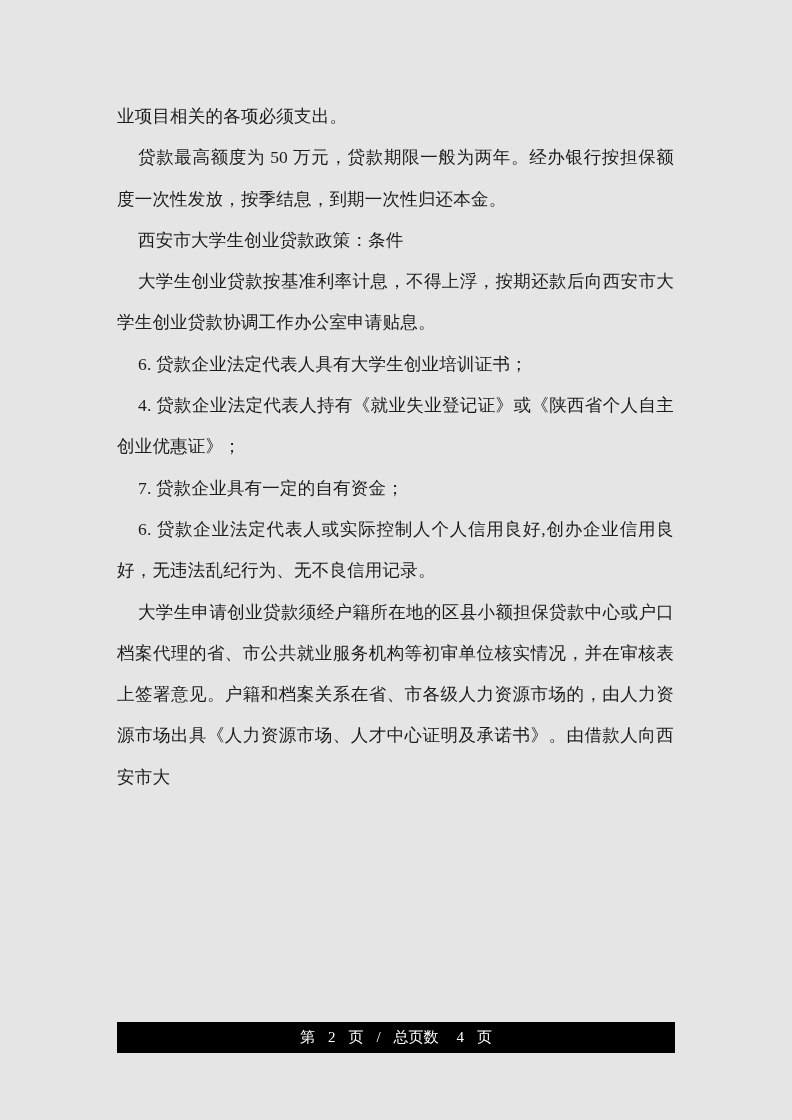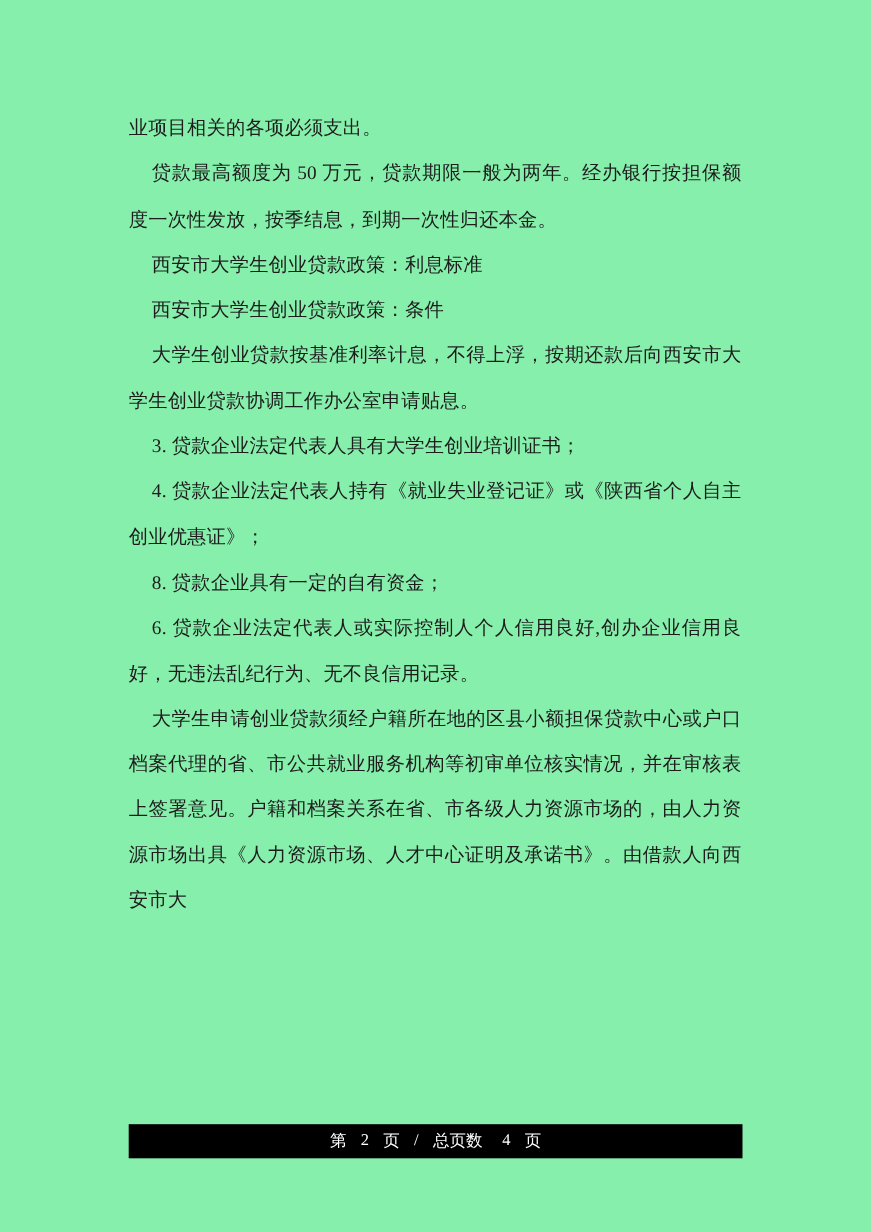--- a/index.html
+++ b/index.html
@@ -12,21 +12,21 @@
     height: 1120px;
     position: relative;
     font-family: "Liberation Serif", "DejaVu Serif", serif;
   }
   .page {
     position: absolute;
     left: 0;
     top: 0;
     width: 792px;
     height: 1120px;
-    background: #86efac;
+    background: #e5e5e5;
     overflow: hidden;
   }
   .doc-content {
     position: absolute;
     left: 117px;
     top: 96px;
     width: 557px;
     font-size: 17.5px;
     line-height: 41.3px;
     color: #1c1c1c;
@@ -61,26 +61,25 @@
   }
 </style>
 </head>
 <body>
 
 <div class="page">
 
   <div class="doc-content">
     <p class="para no-indent">业项目相关的各项必须支出。</p>
     <p class="para">贷款最高额度为 50 万元，贷款期限一般为两年。经办银行按担保额度一次性发放，按季结息，到期一次性归还本金。</p>
-    <p class="para">西安市大学生创业贷款政策：利息标准</p>
     <p class="para">西安市大学生创业贷款政策：条件</p>
     <p class="para">大学生创业贷款按基准利率计息，不得上浮，按期还款后向西安市大学生创业贷款协调工作办公室申请贴息。</p>
-    <p class="para">3. 贷款企业法定代表人具有大学生创业培训证书；</p>
+    <p class="para">6. 贷款企业法定代表人具有大学生创业培训证书；</p>
     <p class="para">4. 贷款企业法定代表人持有《就业失业登记证》或《陕西省个人自主创业优惠证》；</p>
-    <p class="para">8. 贷款企业具有一定的自有资金；</p>
+    <p class="para">7. 贷款企业具有一定的自有资金；</p>
     <p class="para">6. 贷款企业法定代表人或实际控制人个人信用良好,创办企业信用良好，无违法乱纪行为、无不良信用记录。</p>
     <p class="para">大学生申请创业贷款须经户籍所在地的区县小额担保贷款中心或户口档案代理的省、市公共就业服务机构等初审单位核实情况，并在审核表上签署意见。户籍和档案关系在省、市各级人力资源市场的，由人力资源市场出具《人力资源市场、人才中心证明及承诺书》。由借款人向西安市大</p>
   </div>
 
   <div class="footer-bar">
     <span>第</span>
     <span>2</span>
     <span>页</span>
     <span>/</span>
     <span>总页数</span>

